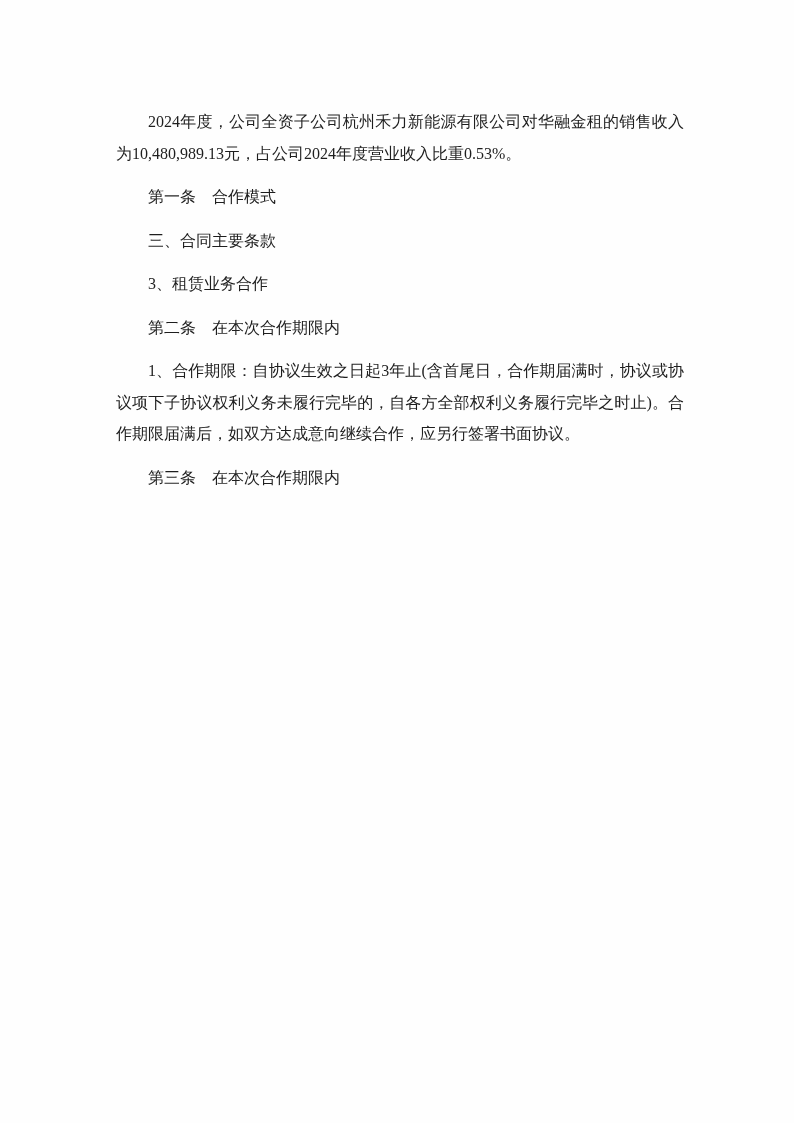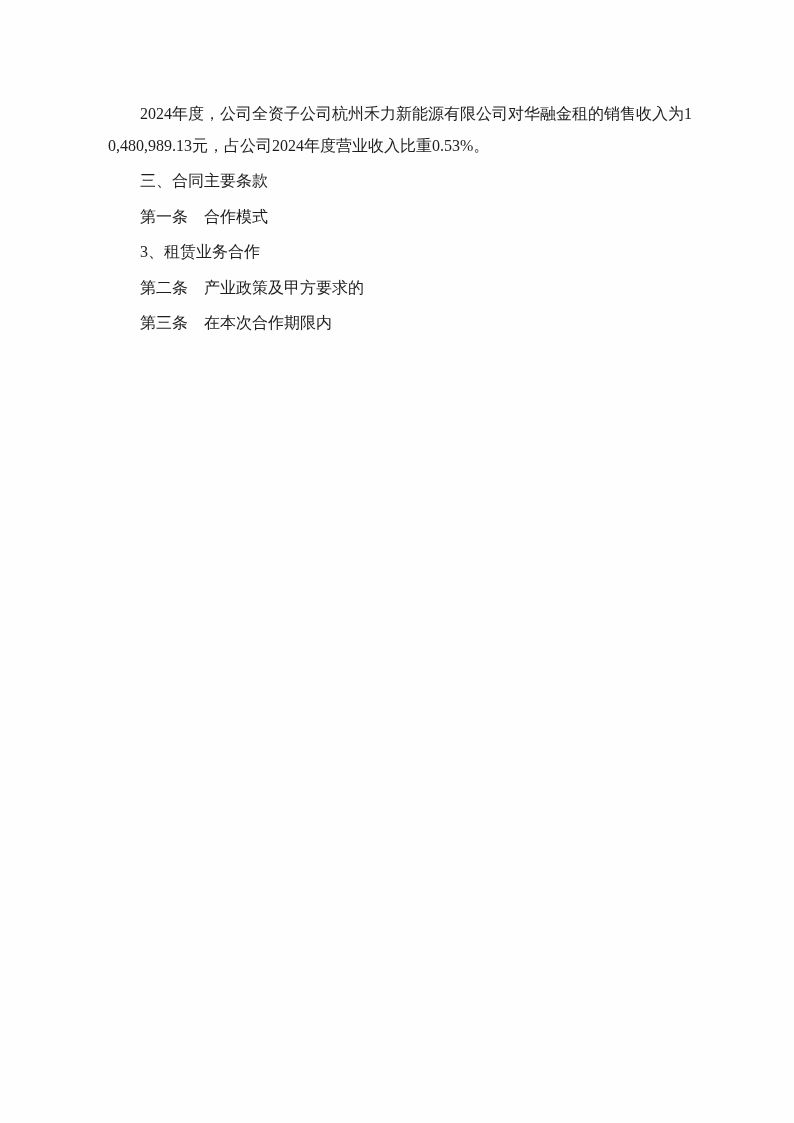--- a/index.html
+++ b/index.html
@@ -21,31 +21,32 @@
     padding: 94px 98px 0 104px;
     overflow: hidden;
   }
   .doc-body {
     font-size: 16px;
     line-height: 31.5px;
     color: #1e1e1e;
     text-align: justify;
   }
   .para {
-    margin: 4px;
+    margin: 12px;
     padding: 0;
     text-indent: 2em;
     word-break: break-all;
   }
 </style>
 </head>
 <body>
 
 <div class="page">
   <div class="doc-body">
       <p class="para">2024年度，公司全资子公司杭州禾力新能源有限公司对华融金租的销售收入为10,480,989.13元，占公司2024年度营业收入比重0.53%。</p>
+      <p class="para">第一条　合作模式</p>
       <p class="para">三、合同主要条款</p>
-      <p class="para">第一条　合作模式</p>
       <p class="para">3、租赁业务合作</p>
-      <p class="para">第二条　产业政策及甲方要求的</p>
+      <p class="para">第二条　在本次合作期限内</p>
+      <p class="para">1、合作期限：自协议生效之日起3年止(含首尾日，合作期届满时，协议或协议项下子协议权利义务未履行完毕的，自各方全部权利义务履行完毕之时止)。合作期限届满后，如双方达成意向继续合作，应另行签署书面协议。</p>
       <p class="para">第三条　在本次合作期限内</p>
     </div>
 </div>
 
 </body></html>

